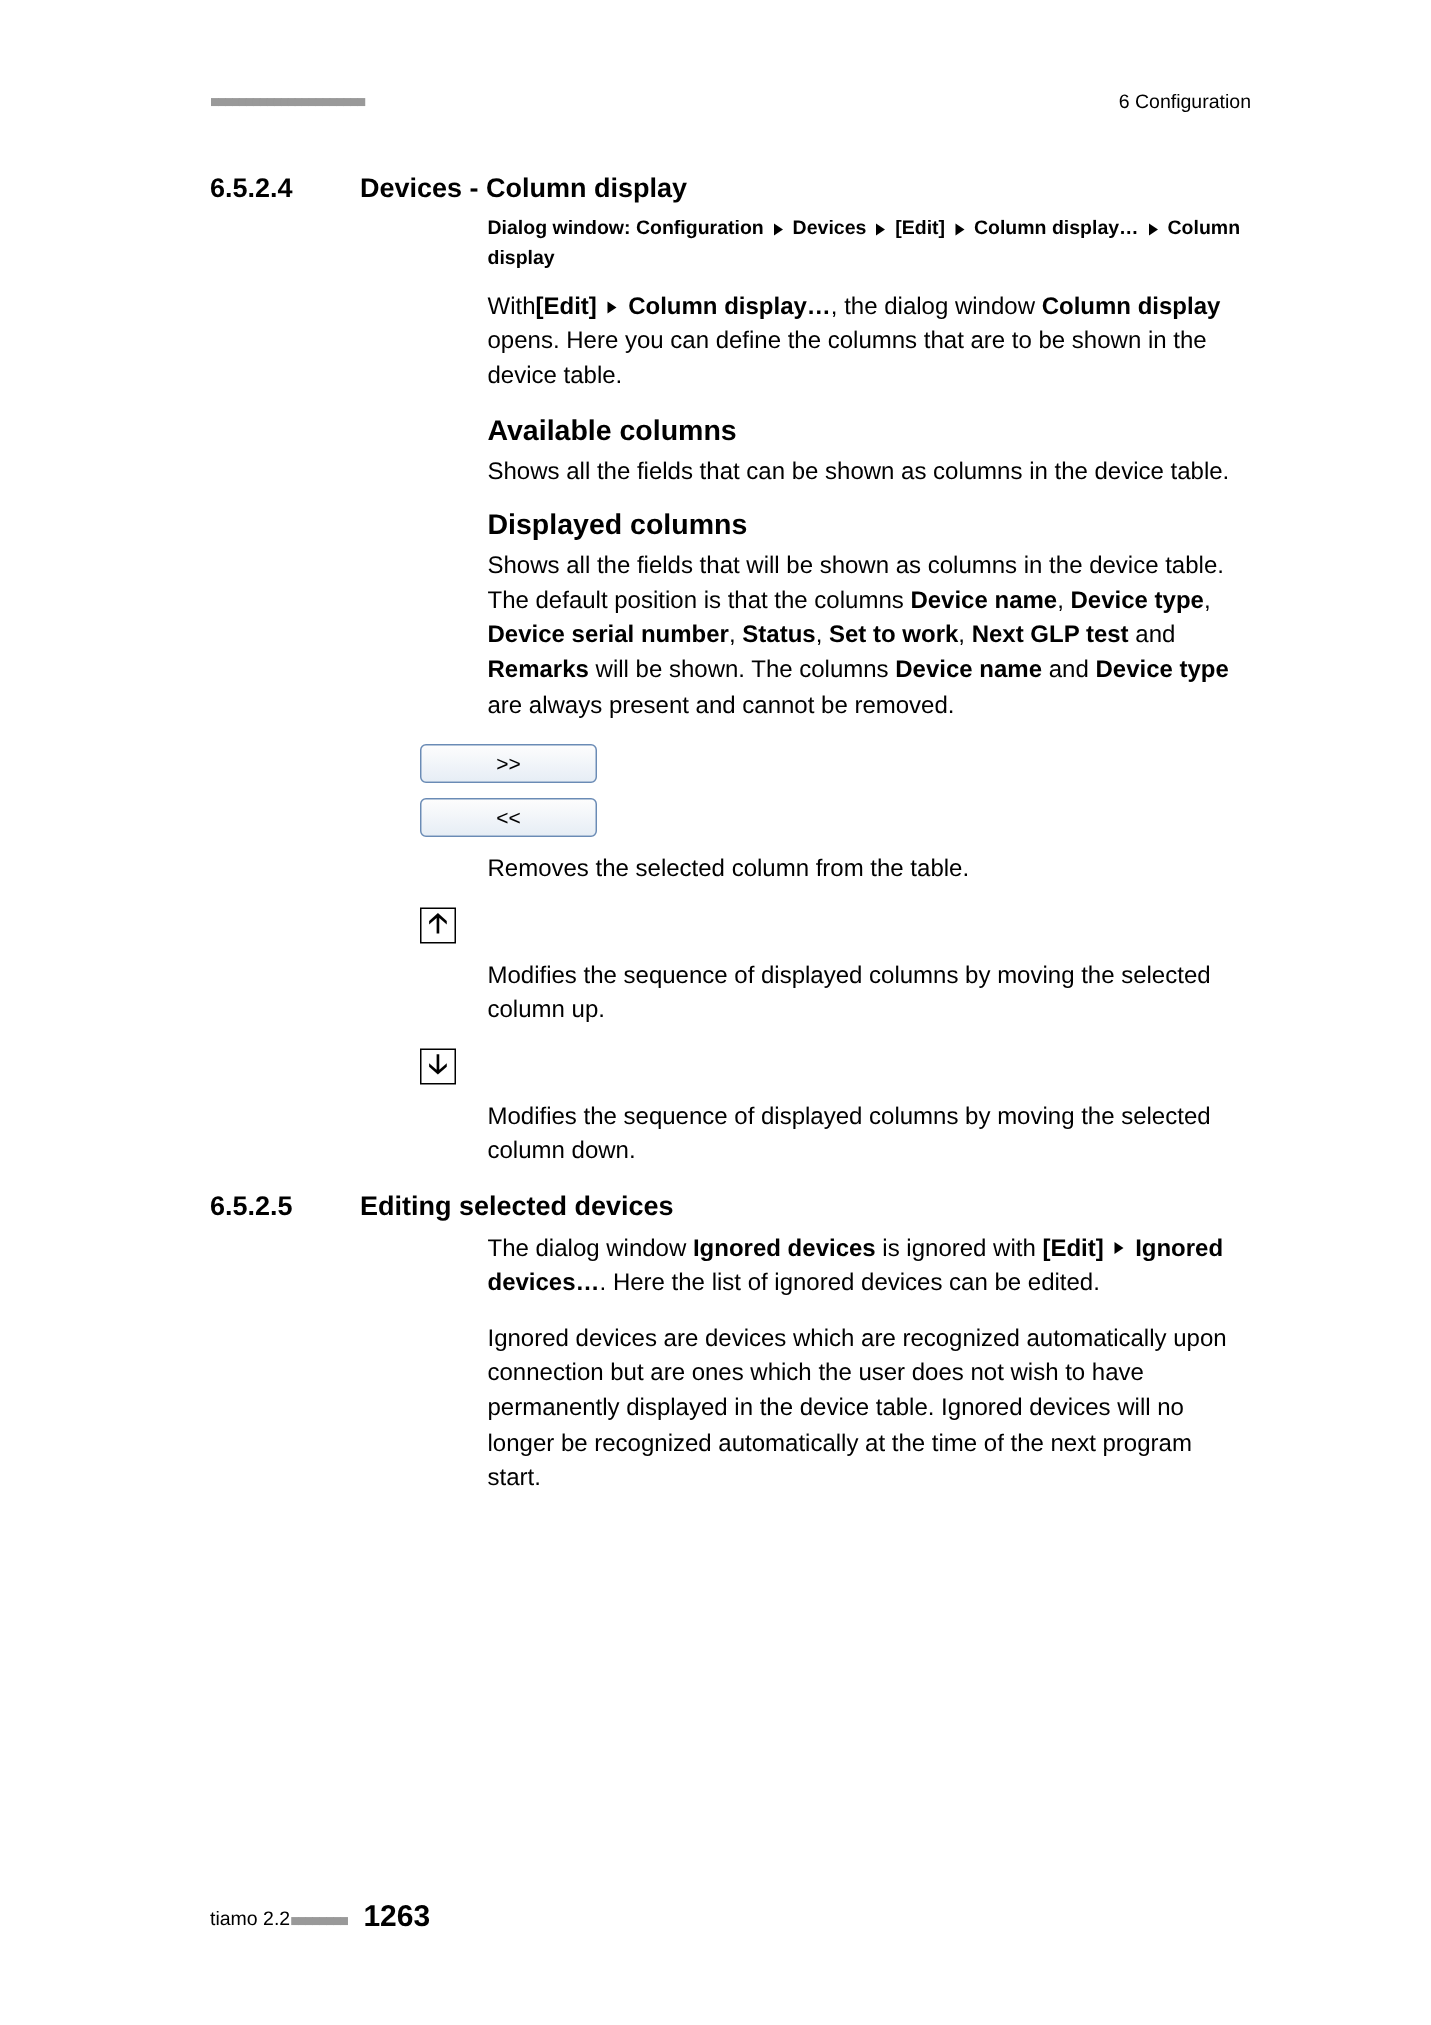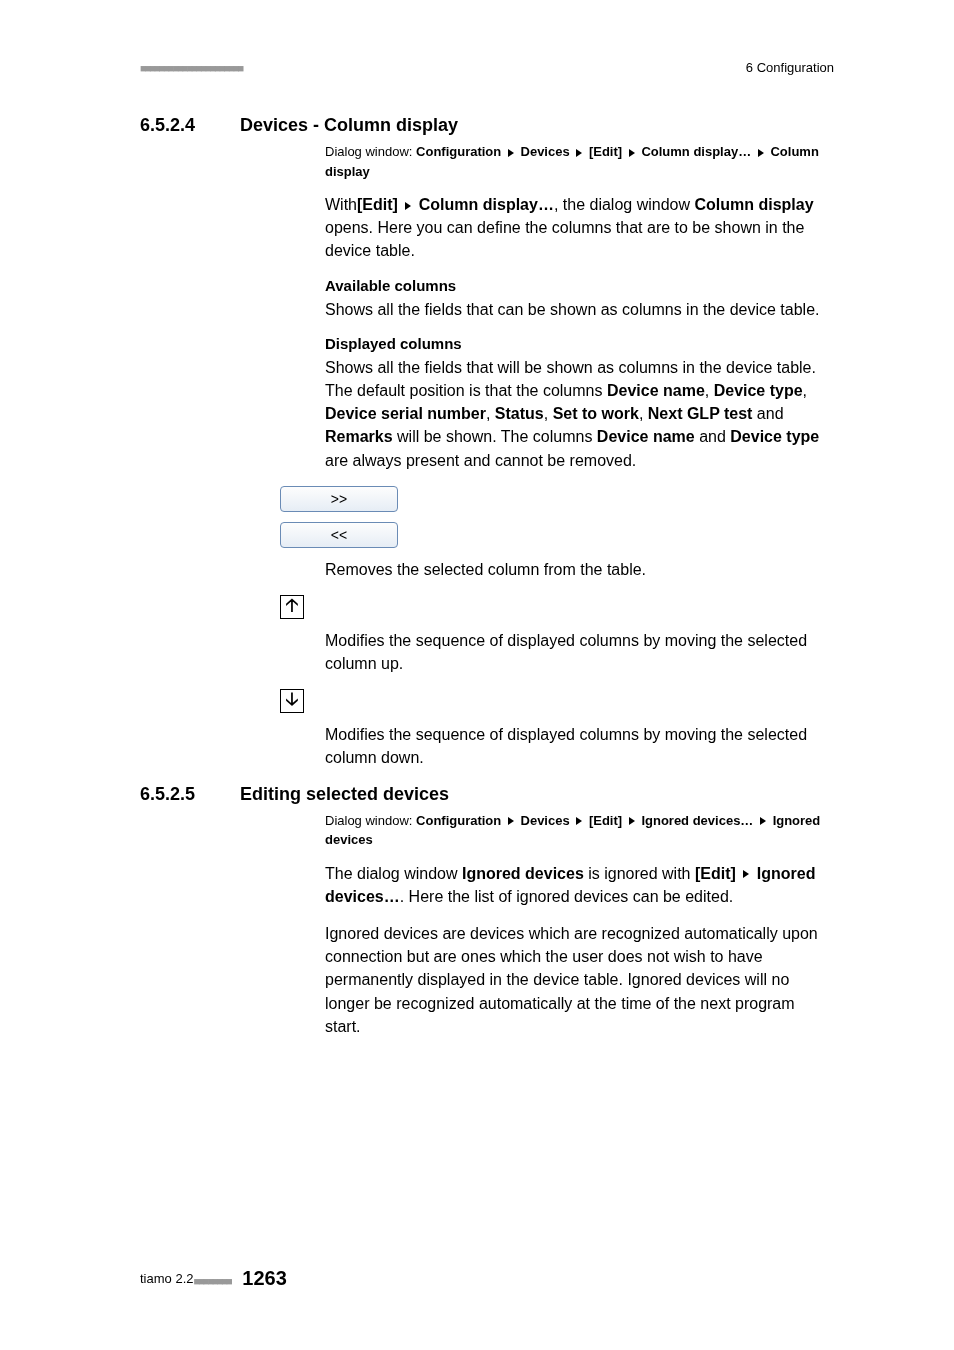--- a/index.html
+++ b/index.html
@@ -46,29 +46,30 @@
     font-size: 18px;
     text-align: right;
   }
   .indent {
     margin-left: 185px;
   }
   .dialog-path {
     font-size: 13px;
     margin-bottom: 12px;
     line-height: 1.5;
+    font-weight: bold;
   }
   .para {
     font-size: 16px;
     line-height: 1.45;
     margin-bottom: 14px;
   }
   .subhead {
     font-weight: bold;
-    font-size: 15px;
+    font-size: 19px;
     margin-top: 10px;
     margin-bottom: 4px;
   }
   .triangle {
     display: inline-block;
     width: 0; height: 0;
     border-top: 4px solid transparent;
     border-bottom: 4px solid transparent;
     border-left: 6px solid #000;
     vertical-align: middle;
@@ -182,32 +183,20 @@
   <div class="icon-box">
     <span class="arrow-down">🡣</span>
   </div>
   <div class="indent para">Modifies the sequence of displayed columns by moving the selected column down.</div>
 
   <div class="section-row" style="margin-top:10px;">
     <div class="sec-num">6.5.2.5</div>
     <div class="sec-title">Editing selected devices</div>
   </div>
 
-  <div class="indent dialog-path">
-    <span>Dialog window: </span>
-    <b>Configuration</b>
-    <span class="triangle"></span>
-    <b>Devices</b>
-    <span class="triangle"></span>
-    <b>[Edit]</b>
-    <span class="triangle"></span>
-    <b>Ignored devices…</b>
-    <span class="triangle"></span>
-    <b>Ignored devices</b>
-  </div>
 
   <div class="indent para">
     <span>The dialog window </span><b>Ignored devices</b><span> is ignored with </span><b>[Edit]</b>
     <span class="triangle"></span>
     <b>Ignored devices…</b><span>. Here the list of ignored devices can be edited.</span>
   </div>
 
   <div class="indent para">Ignored devices are devices which are recognized automatically upon connection but are ones which the user does not wish to have permanently displayed in the device table. Ignored devices will no longer be recognized automatically at the time of the next program start.</div>
 
 </div>

